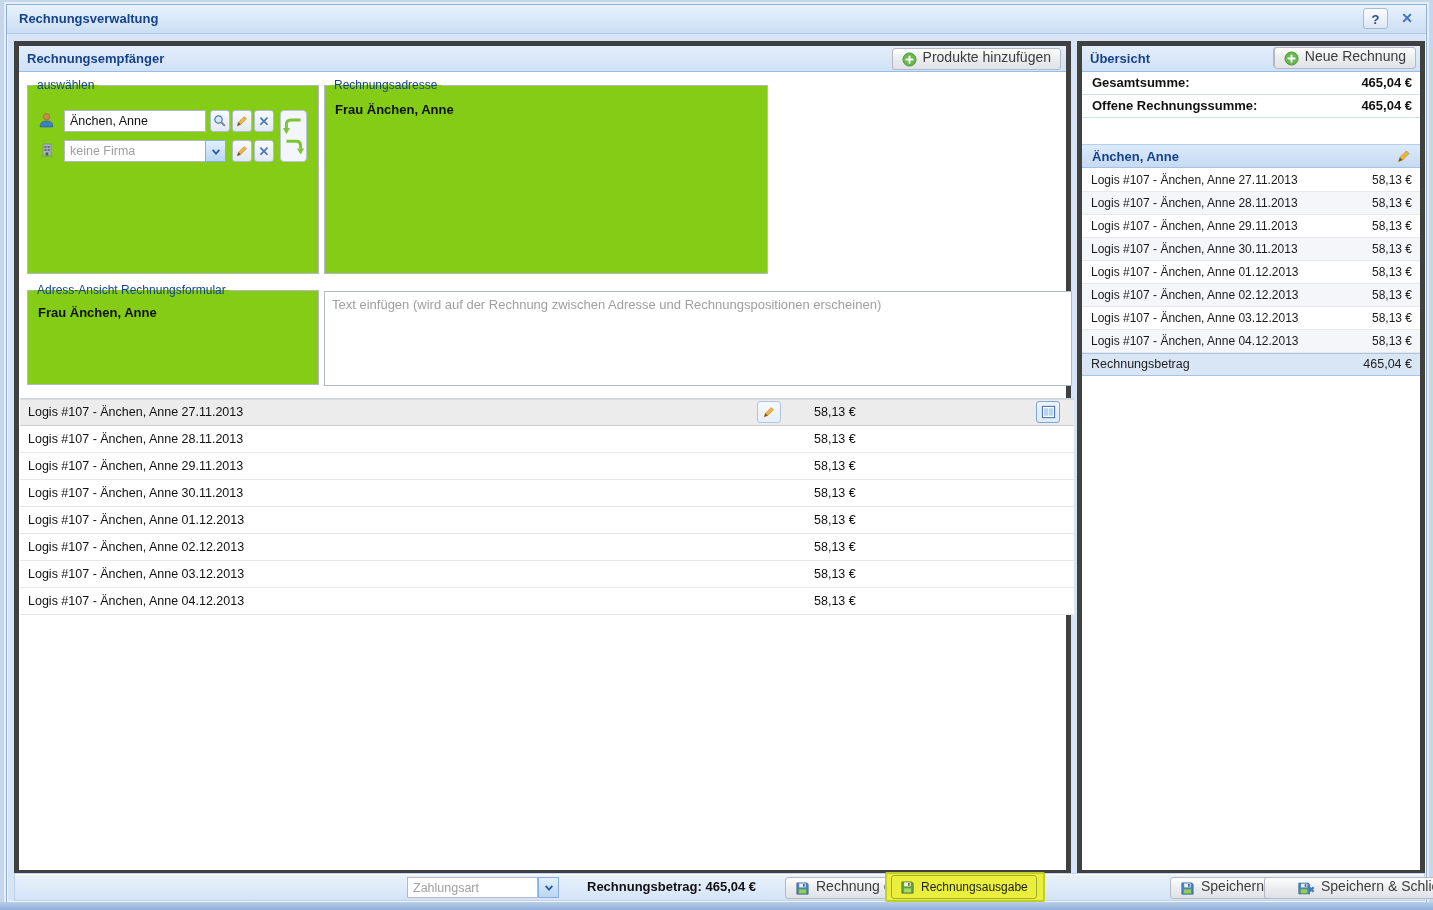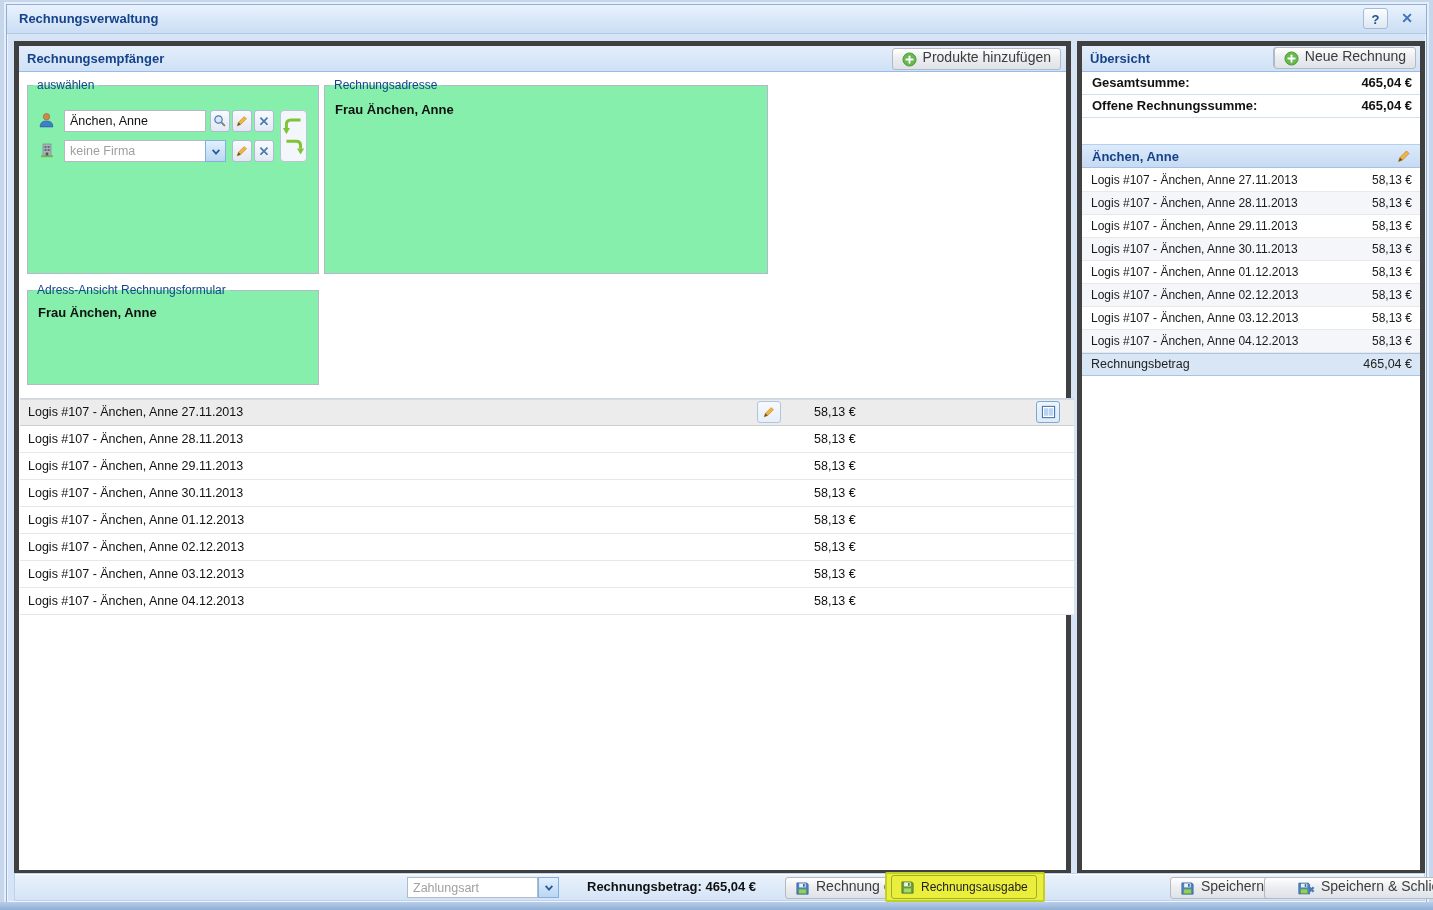--- a/index.html
+++ b/index.html
@@ -65,21 +65,21 @@
   .icon{display:inline-flex;align-items:center;justify-content:center;}
   .tool-sq{
     display:inline-flex;align-items:center;justify-content:center;
     width:20px;height:22px;
     background:linear-gradient(#f8fafd,#e2e9f3);
     border:1px solid #aebbd0;border-radius:3px;cursor:pointer;box-sizing:border-box;
   }
   .x-glyph{color:#4a7ab5;font-weight:bold;font-size:13px;line-height:1;text-shadow:0 1px 0 #fff;}
   
   fieldset{
-    position:absolute;margin:0;padding:0;border:1px solid #b5b8c8;box-sizing:border-box;background:#86efac;
+    position:absolute;margin:0;padding:0;border:1px solid #b5b8c8;box-sizing:border-box;background:#84cc16;
   }
   legend{font-size:12px;color:#15428b;padding:0 4px;margin-left:5px;}
   .bold-name{font-size:13px;font-weight:bold;color:#111;}
   .inp{
     border:1px solid #b5b8c8;height:22px;box-sizing:border-box;padding:0 5px;
     font-family:"Liberation Sans",sans-serif;font-size:12.5px;color:#111;
   }
   .inp::placeholder,textarea::placeholder{color:#a0a0a0;}
   .combo-btn{
     display:inline-flex;align-items:center;justify-content:center;
@@ -268,20 +268,21 @@
         <legend>Rechnungsadresse</legend>
         <div class="bold-name" style="position:absolute;left:10px;top:10px;">Frau Änchen, Anne</div>
       </fieldset>
 
 
       <fieldset style="left:8px;top:211px;width:292px;height:102px;">
         <legend>Adress-Ansicht Rechnungsformular</legend>
         <div class="bold-name" style="position:absolute;left:10px;top:8px;">Frau Änchen, Anne</div>
       </fieldset>
 
+      <textarea id="note-area" style="left: 305px; top: 219px; width: 748px; height: 95px;" placeholder="Text einfügen (wird auf der Rechnung zwischen Adresse und Rechnungspositionen erscheinen)"></textarea>
 
       <div id="main-table">
           <div class="main-row selected">
     <span class="row-label">Logis #107 - Änchen, Anne 27.11.2013</span>
     <span class="row-edit">
       <span class="icon">
         <svg width="14" height="14" viewBox="0 0 16 16">
                   <path d="M2.5 13.5 L4 9.5 L10.5 3 L13 5.5 L6.5 12 Z" fill="#f5b43b" stroke="#b98a28" stroke-width="0.8"></path>
                   <path d="M2.5 13.5 L4 9.5 L6.5 12 Z" fill="#6e5420"></path>
                 </svg>

